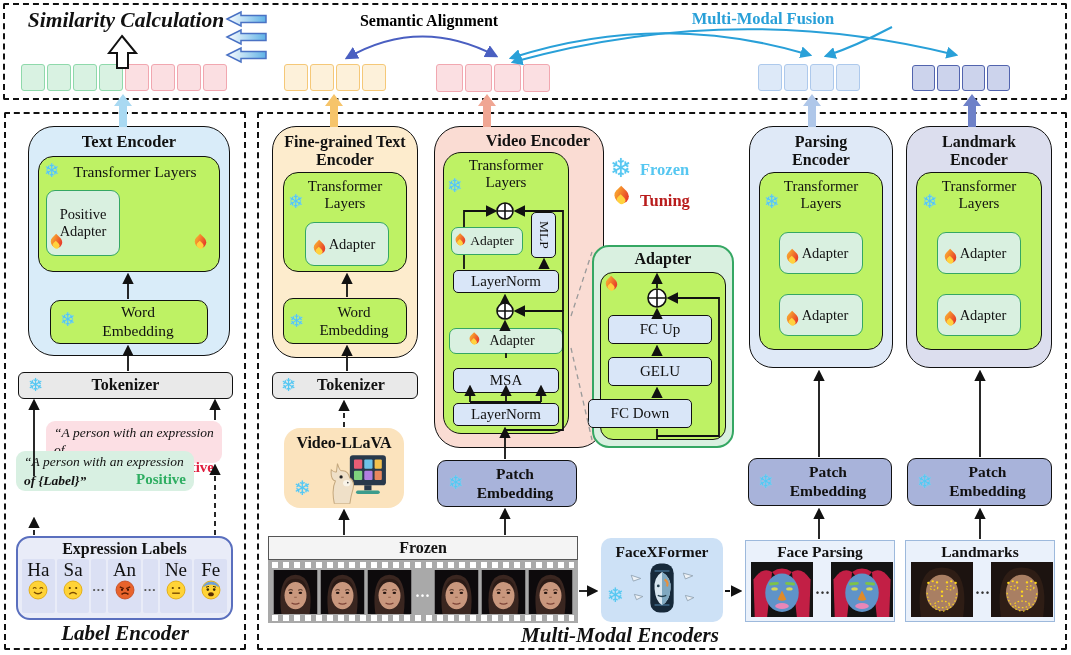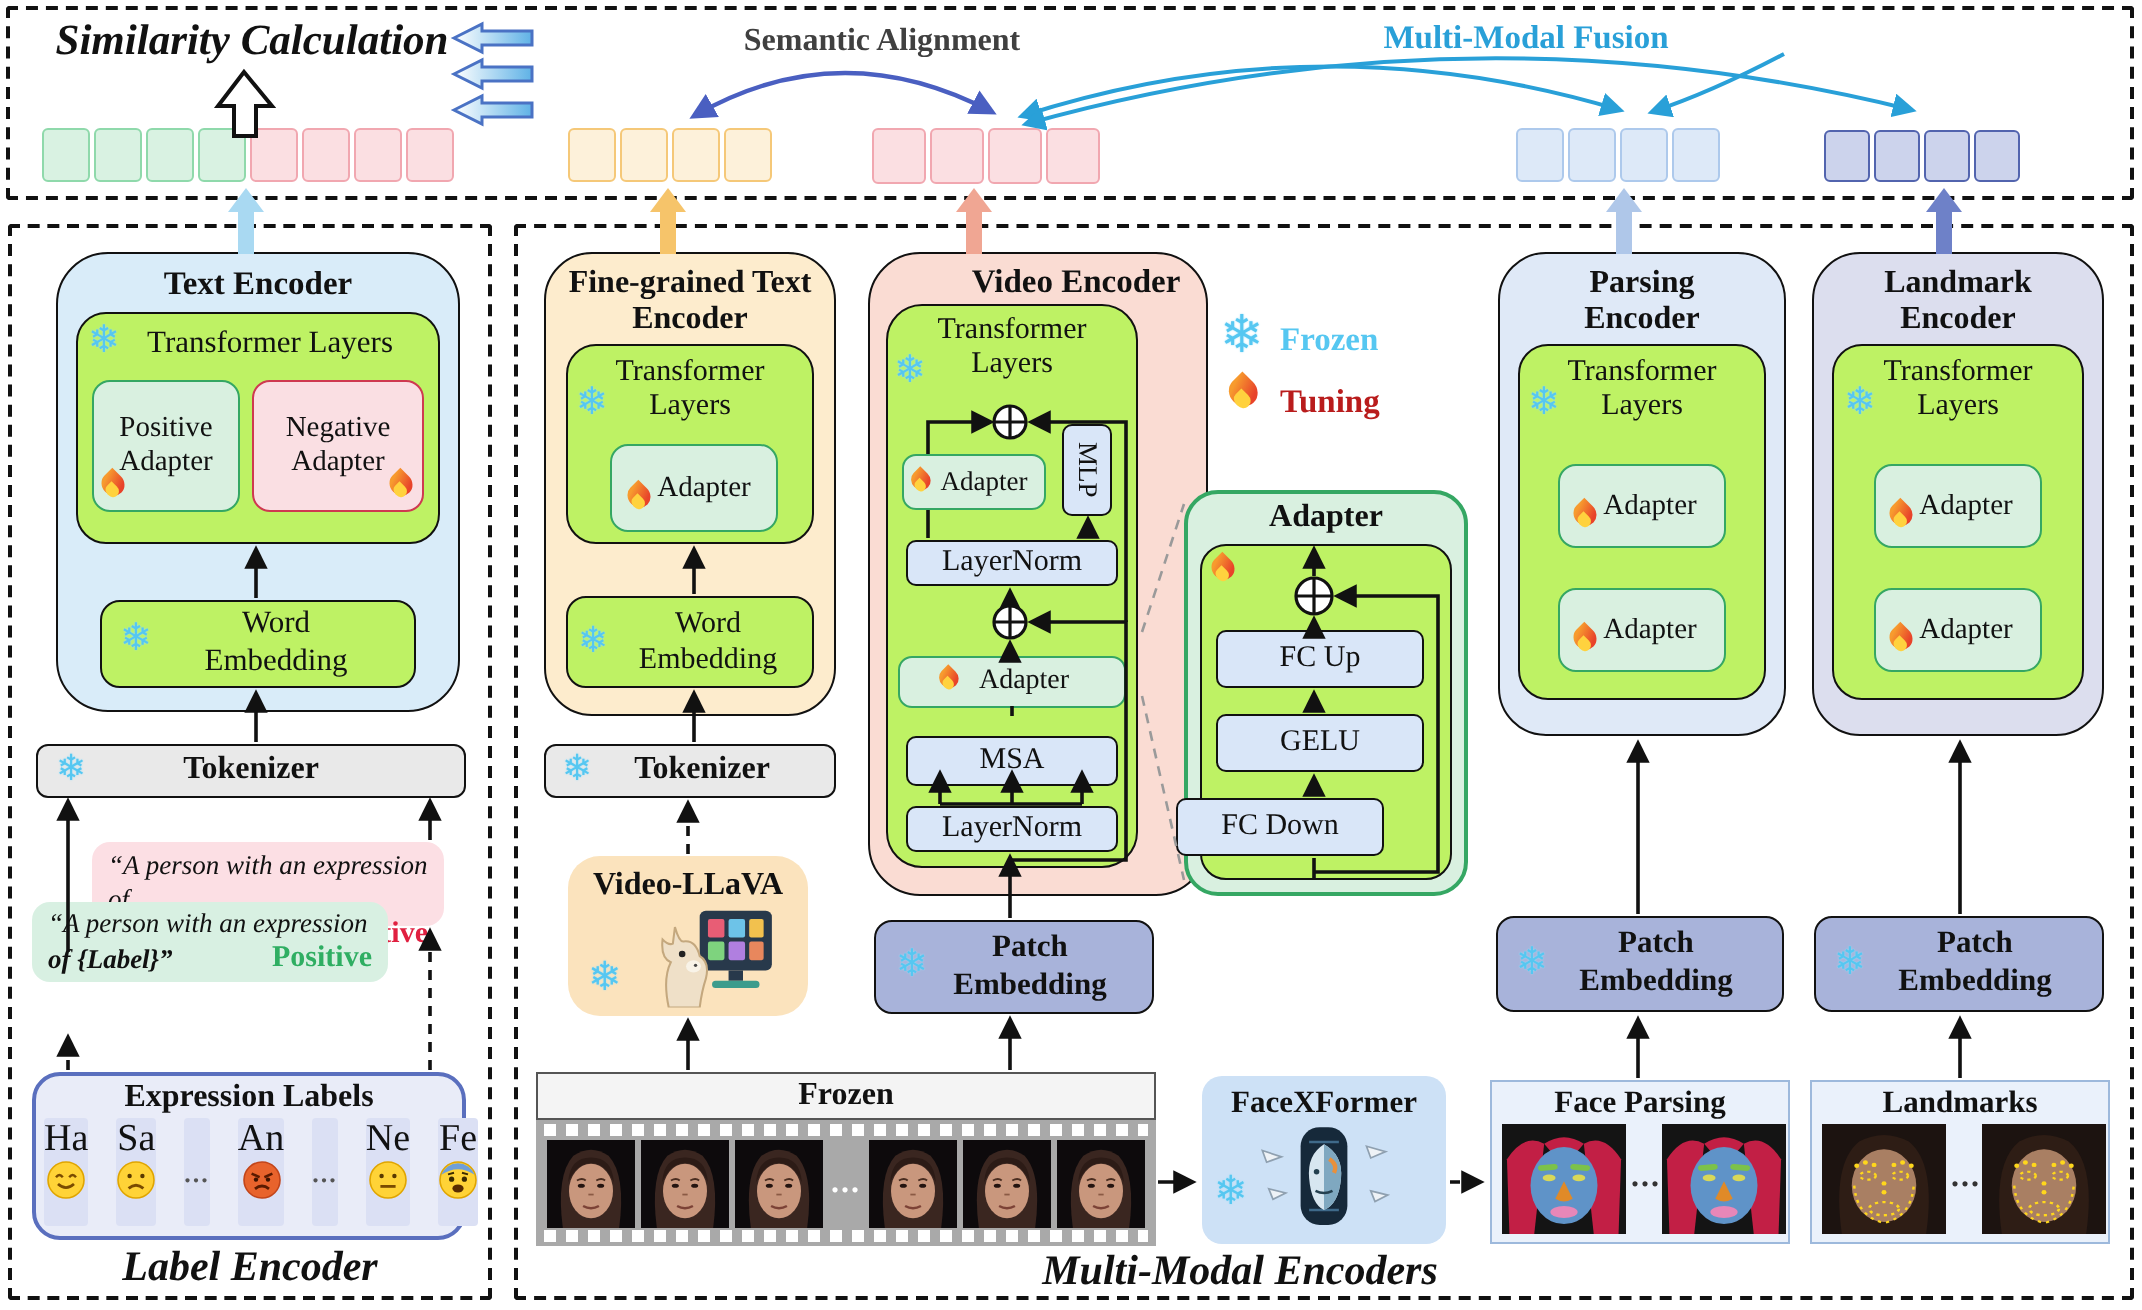--- a/index.html
+++ b/index.html
@@ -17,21 +17,21 @@
   .flame{position:absolute;width:12px;height:15px}
   .flame::before{content:"";position:absolute;width:11px;height:12px;left:.5px;top:1px;background:linear-gradient(160deg,#f79b2e 20%,#e8432a 80%);border-radius:50% 0 50% 50%;transform:rotate(-45deg)}
   .flame::after{content:"";position:absolute;width:5.5px;height:6.5px;left:3px;top:6.5px;background:#ffd23e;border-radius:50% 0 50% 50%;transform:rotate(-45deg)}
   .tokrow{position:absolute;top:64px;display:flex;gap:2px}
   .tok{box-sizing:border-box;border-radius:3px;border:1.6px solid}
   .vtext{writing-mode:vertical-rl;font-size:13.5px}
   .caption{font-weight:bold;font-style:italic;font-size:21px;text-align:center}
   .dots{color:#222;font-weight:bold;letter-spacing:1px}
   .promptline{font-style:italic;font-size:13.5px;line-height:1.25}
   svg.overlay{position:absolute;left:0;top:0;width:1071px;height:655px;pointer-events:none}
-  .cellrow{display:flex;gap:14px;position:absolute}
+  .cellrow{display:flex;gap:2px;position:absolute}
   .cell{background:#dbe0f4;border-radius:2px;display:flex;flex-direction:column;align-items:center;justify-content:flex-start;padding-top:1px}
   .cl{font-size:19px;line-height:1.05}
 </style>
 </head>
 <body>
 
 <div id="canvas">
 
   <svg width="0" height="0" style="position:absolute">
     <defs>
@@ -142,21 +142,21 @@
         <ellipse cx="10" cy="14.2" rx="2.8" ry="2" fill="#5a2d00"></ellipse>
       </symbol>
     </defs>
   </svg>
 
   <div class="dashbox" style="left:3px;top:3px;width:1064px;height:97px"></div>
   <div class="dashbox" style="left:4px;top:112px;width:242px;height:538px"></div>
   <div class="dashbox" style="left:257px;top:112px;width:810px;height:538px"></div>
 
   <div class="abs caption" style="left:20px;top:8px;width:212px;font-size:21.5px">Similarity Calculation</div>
-  <div class="abs ttl" style="left:350px;top:12px;width:182px;font-size:16px;color:#404040">Semantic Alignment</div>
+  <div class="abs ttl" style="left:338px;top:12px;width:182px;font-size:16px;color:#000000">Semantic Alignment</div>
   <div class="abs ttl" style="left:660px;top:10px;width:206px;font-size:16.5px;color:#29a0d8">Multi-Modal Fusion</div>
 
   <div class="tokrow" style="left:21px">
       <div class="tok" style="width: 24px; height: 27px; background: rgb(217, 242, 226); border-color: rgb(143, 217, 171);"></div>
       <div class="tok" style="width: 24px; height: 27px; background: rgb(217, 242, 226); border-color: rgb(143, 217, 171);"></div>
       <div class="tok" style="width: 24px; height: 27px; background: rgb(217, 242, 226); border-color: rgb(143, 217, 171);"></div>
       <div class="tok" style="width: 24px; height: 27px; background: rgb(217, 242, 226); border-color: rgb(143, 217, 171);"></div>
       <div class="tok" style="width: 24px; height: 27px; background: rgb(251, 223, 226); border-color: rgb(241, 167, 176);"></div>
       <div class="tok" style="width: 24px; height: 27px; background: rgb(251, 223, 226); border-color: rgb(241, 167, 176);"></div>
       <div class="tok" style="width: 24px; height: 27px; background: rgb(251, 223, 226); border-color: rgb(241, 167, 176);"></div>
@@ -189,23 +189,20 @@
 
   <div class="enc" style="left:28px;top:126px;width:202px;height:230px;background:#d9ecf9;border-radius:26px"></div>
   <div class="abs ttl" style="left:28px;top:133px;width:202px;font-size:16.5px">Text Encoder</div>
   <div class="abs gray" style="left:38px;top:156px;width:182px;height:116px"></div>
   <span class="snow" style="left:44px;top:161px;font-size:19px">❄</span>
   <div class="abs ttl" style="left:60px;top:163px;width:150px;font-size:15.5px;font-weight:normal">Transformer Layers</div>
   <div class="abs greenbox cent" style="left:46px;top:190px;width:74px;height:66px;font-size:14.5px;line-height:1.2">
     <span>Positive Adapter</span>
   </div>
   <div class="flame" style="left:50px;top:235px"></div>
-  <div class="abs cent" style="left:126px;top:190px;width:86px;height:66px;background:#fadfe3;border:1.7px solid #cf3950;border-radius:9px;font-size:14.5px;line-height:1.2">
-    <span>Negative Adapter</span>
-  </div>
   <div class="flame" style="left:194px;top:235px"></div>
   <div class="abs gray cent" style="left:50px;top:300px;width:158px;height:44px;border-radius:10px">
     <span style="font-size:15.5px;width:92px;line-height:1.2;margin-left:18px">Word Embedding</span>
   </div>
   <span class="snow" style="left:60px;top:310px;font-size:19px">❄</span>
   <div class="abs cent" style="left:18px;top:372px;width:215px;height:27px;background:#e9e9e9;border:1.5px solid #111;border-radius:6px">
     <span class="ttl" style="font-size:16px">Tokenizer</span>
   </div>
   <span class="snow" style="left:28px;top:376px;font-size:18px">❄</span>
 

